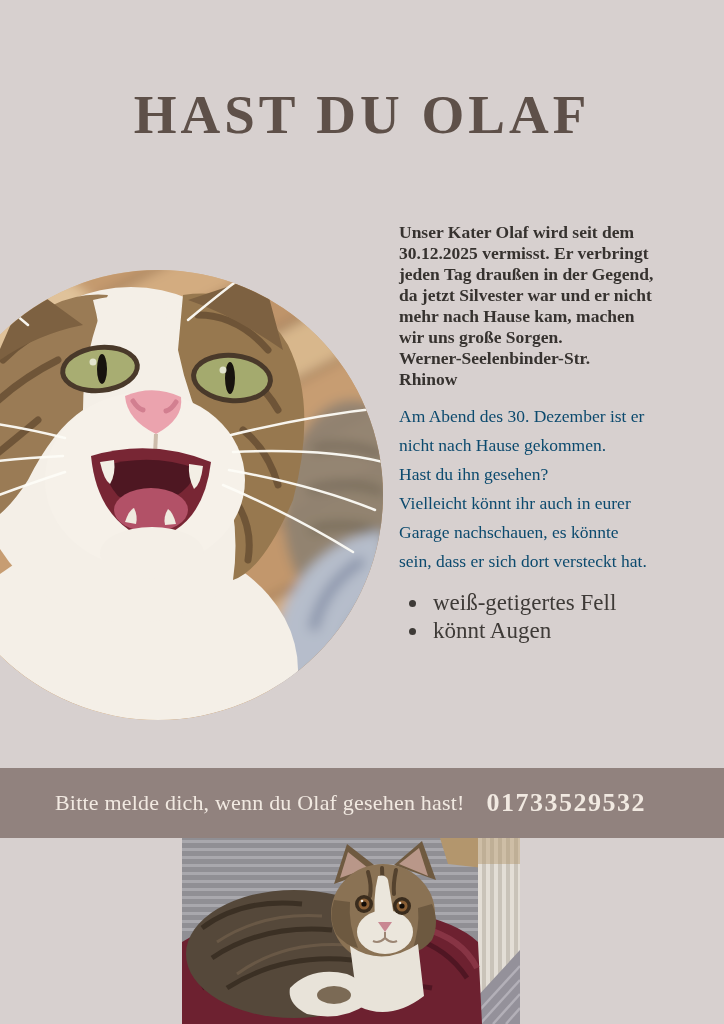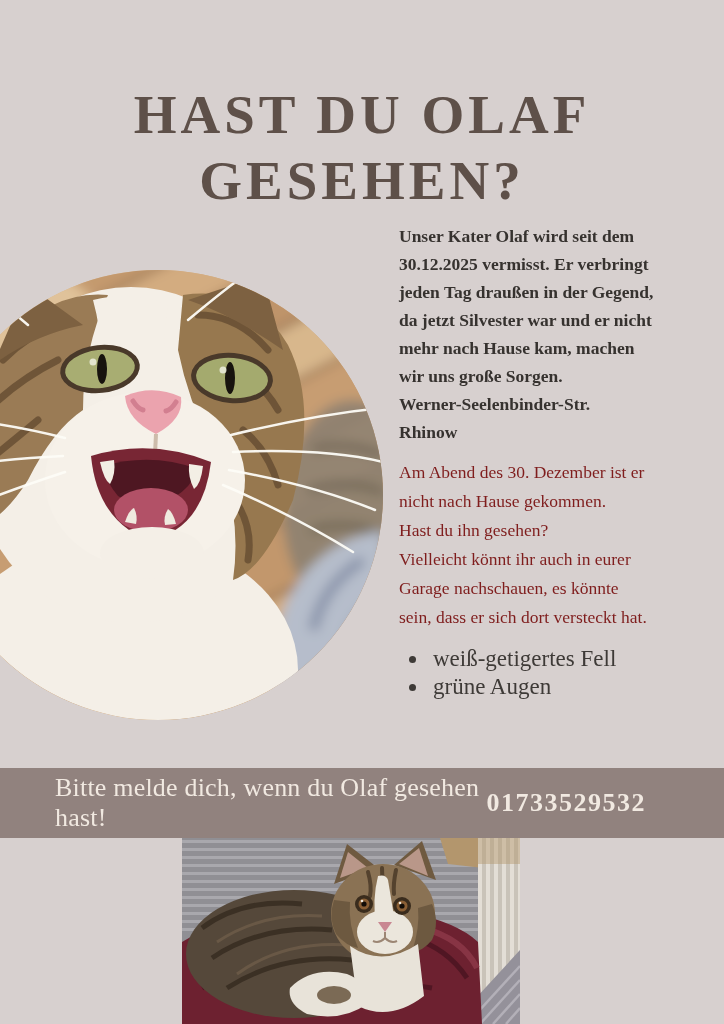--- a/index.html
+++ b/index.html
@@ -14,54 +14,53 @@
   }
   .title-line { display:block; }
   .hero-circle {
     position:absolute; left:-67px; top:270px; width:450px; height:450px;
     border-radius:50%; overflow:hidden;
   }
   .info {
     position:absolute; left:399px; top:222px; width:300px; color:#3b3734;
   }
   .p1 {
-    margin:0; font-weight:700; font-size:17.5px; line-height:28px;
+    margin:0; font-weight:700; font-size:17.5px; line-height:21px;
     white-space:pre-line; color:#36322f;
   }
   .p2 {
     margin:12px 0 0; font-weight:400; font-size:17.5px; line-height:29px;
-    white-space:pre-line; color:#7f1d1d;
+    white-space:pre-line; color:#0c4a6e;
   }
   .features {
     margin:13px 0 0; padding-left:30px; font-size:23px; line-height:28px;
     color:#3e3a37;
   }
   .features li { padding-left:4px; }
   .banner {
     position:absolute; left:0; top:768px; width:724px; height:70px;
     background:#91827e; box-sizing:border-box;
     display:flex; align-items:center; justify-content:space-between;
     padding:0 78px 0 55px; color:#f1e9e1;
   }
-  .banner-msg { font-size:26px; letter-spacing:0.2px; }
+  .banner-msg { font-size:22px; letter-spacing:0.2px; }
   .banner-phone { font-size:26px; letter-spacing:1.5px;font-weight:bold; }
   .bottom-photo {
     position:absolute; left:182px; top:838px; width:338px; height:186px;
     overflow:hidden;
   }
   svg { display:block; }
 </style>
 </head>
 <body>
 
 <div class="poster">
 
   <h1 class="title">
     <span class="title-line">HAST DU OLAF</span>
-    <span class="title-line">GESEHEN?</span>
   </h1>
 
   <div class="hero-circle">
     <svg viewBox="0 0 450 450" width="450" height="450">
       <defs>
         <filter id="blurBg" x="-20%" y="-20%" width="140%" height="140%">
             <feGaussianBlur stdDeviation="6"></feGaussianBlur>
           </filter>
         <linearGradient id="floorG" x1="0" y1="0" x2="1" y2="1">
           <stop offset="0" stop-color="#e3c29a"></stop>
@@ -163,21 +162,21 @@
 Werner-Seelenbinder-Str.
 Rhinow</p>
     <p class="p2">Am Abend des 30. Dezember ist er
 nicht nach Hause gekommen.
 Hast du ihn gesehen?
 Vielleicht könnt ihr auch in eurer
 Garage nachschauen, es könnte
 sein, dass er sich dort versteckt hat.</p>
     <ul class="features">
       <li>weiß-getigertes Fell</li>
-      <li>grüne Augen</li>
+      <li>könnt Augen</li>
     </ul>
   </div>
 
   <div class="banner">
     <span class="banner-msg">Bitte melde dich, wenn du Olaf gesehen hast!</span>
     <span class="banner-phone">01733529532</span>
   </div>
 
   <div class="bottom-photo">
     <svg viewBox="0 0 338 186" width="338" height="186">

